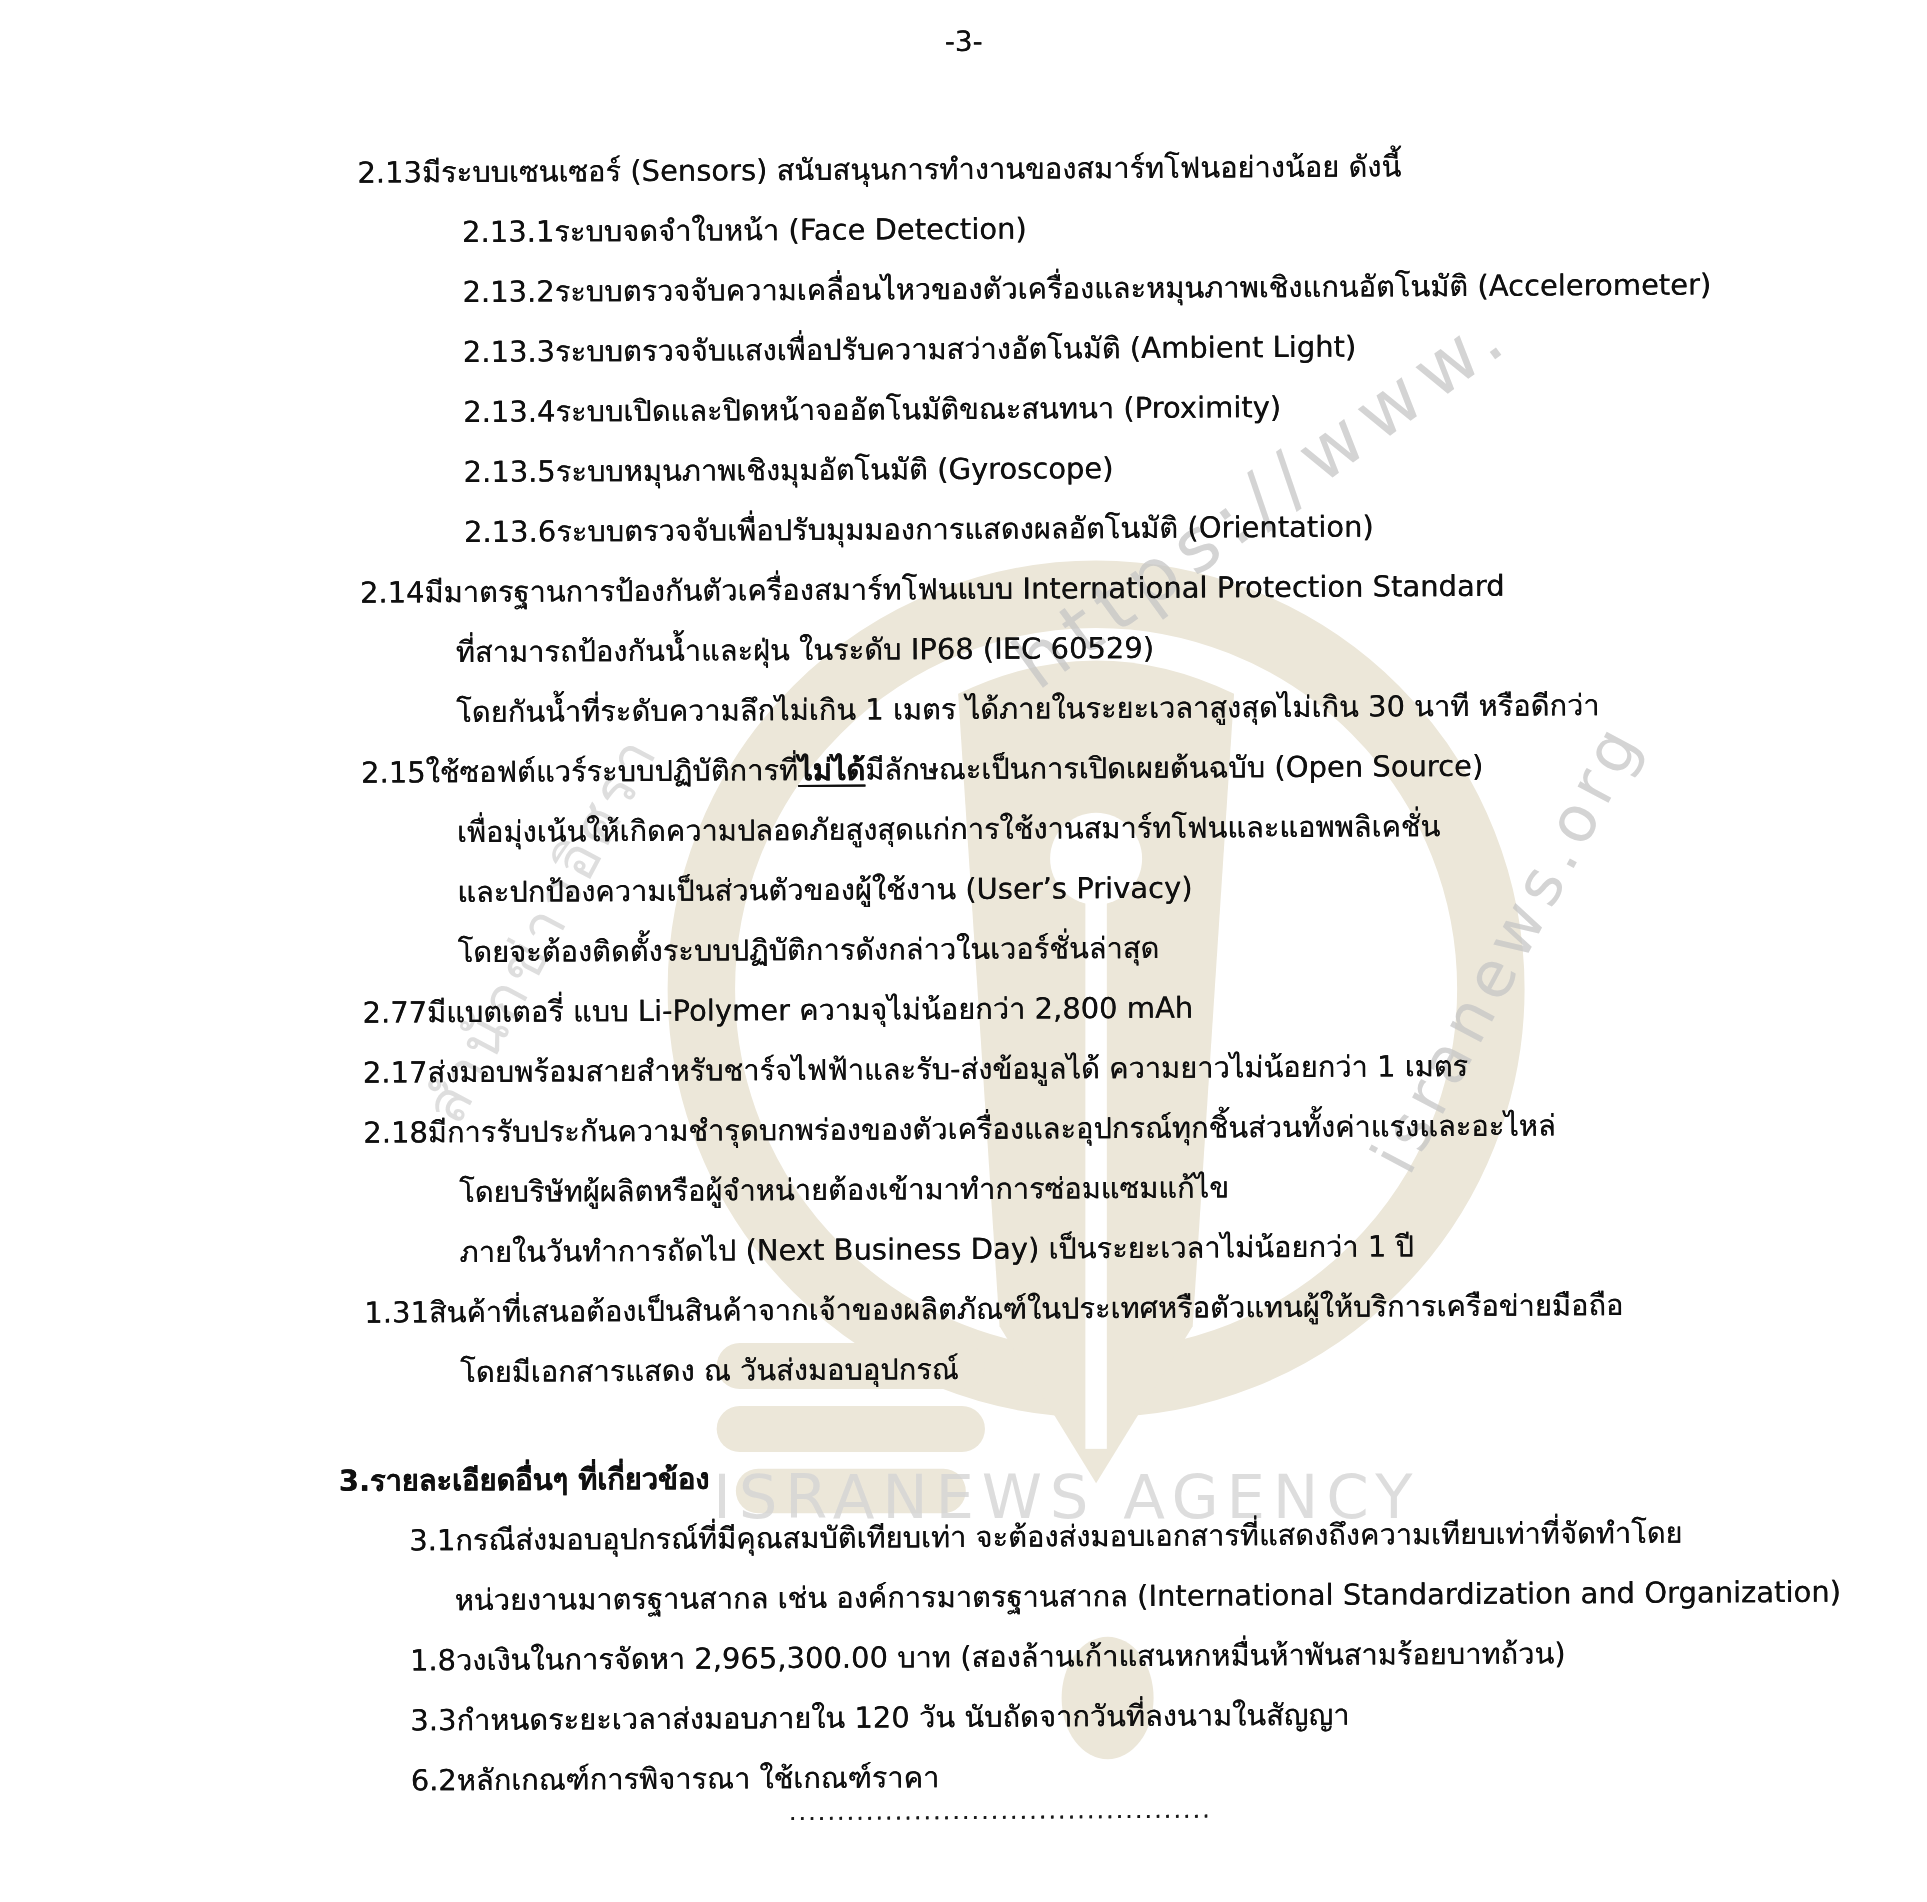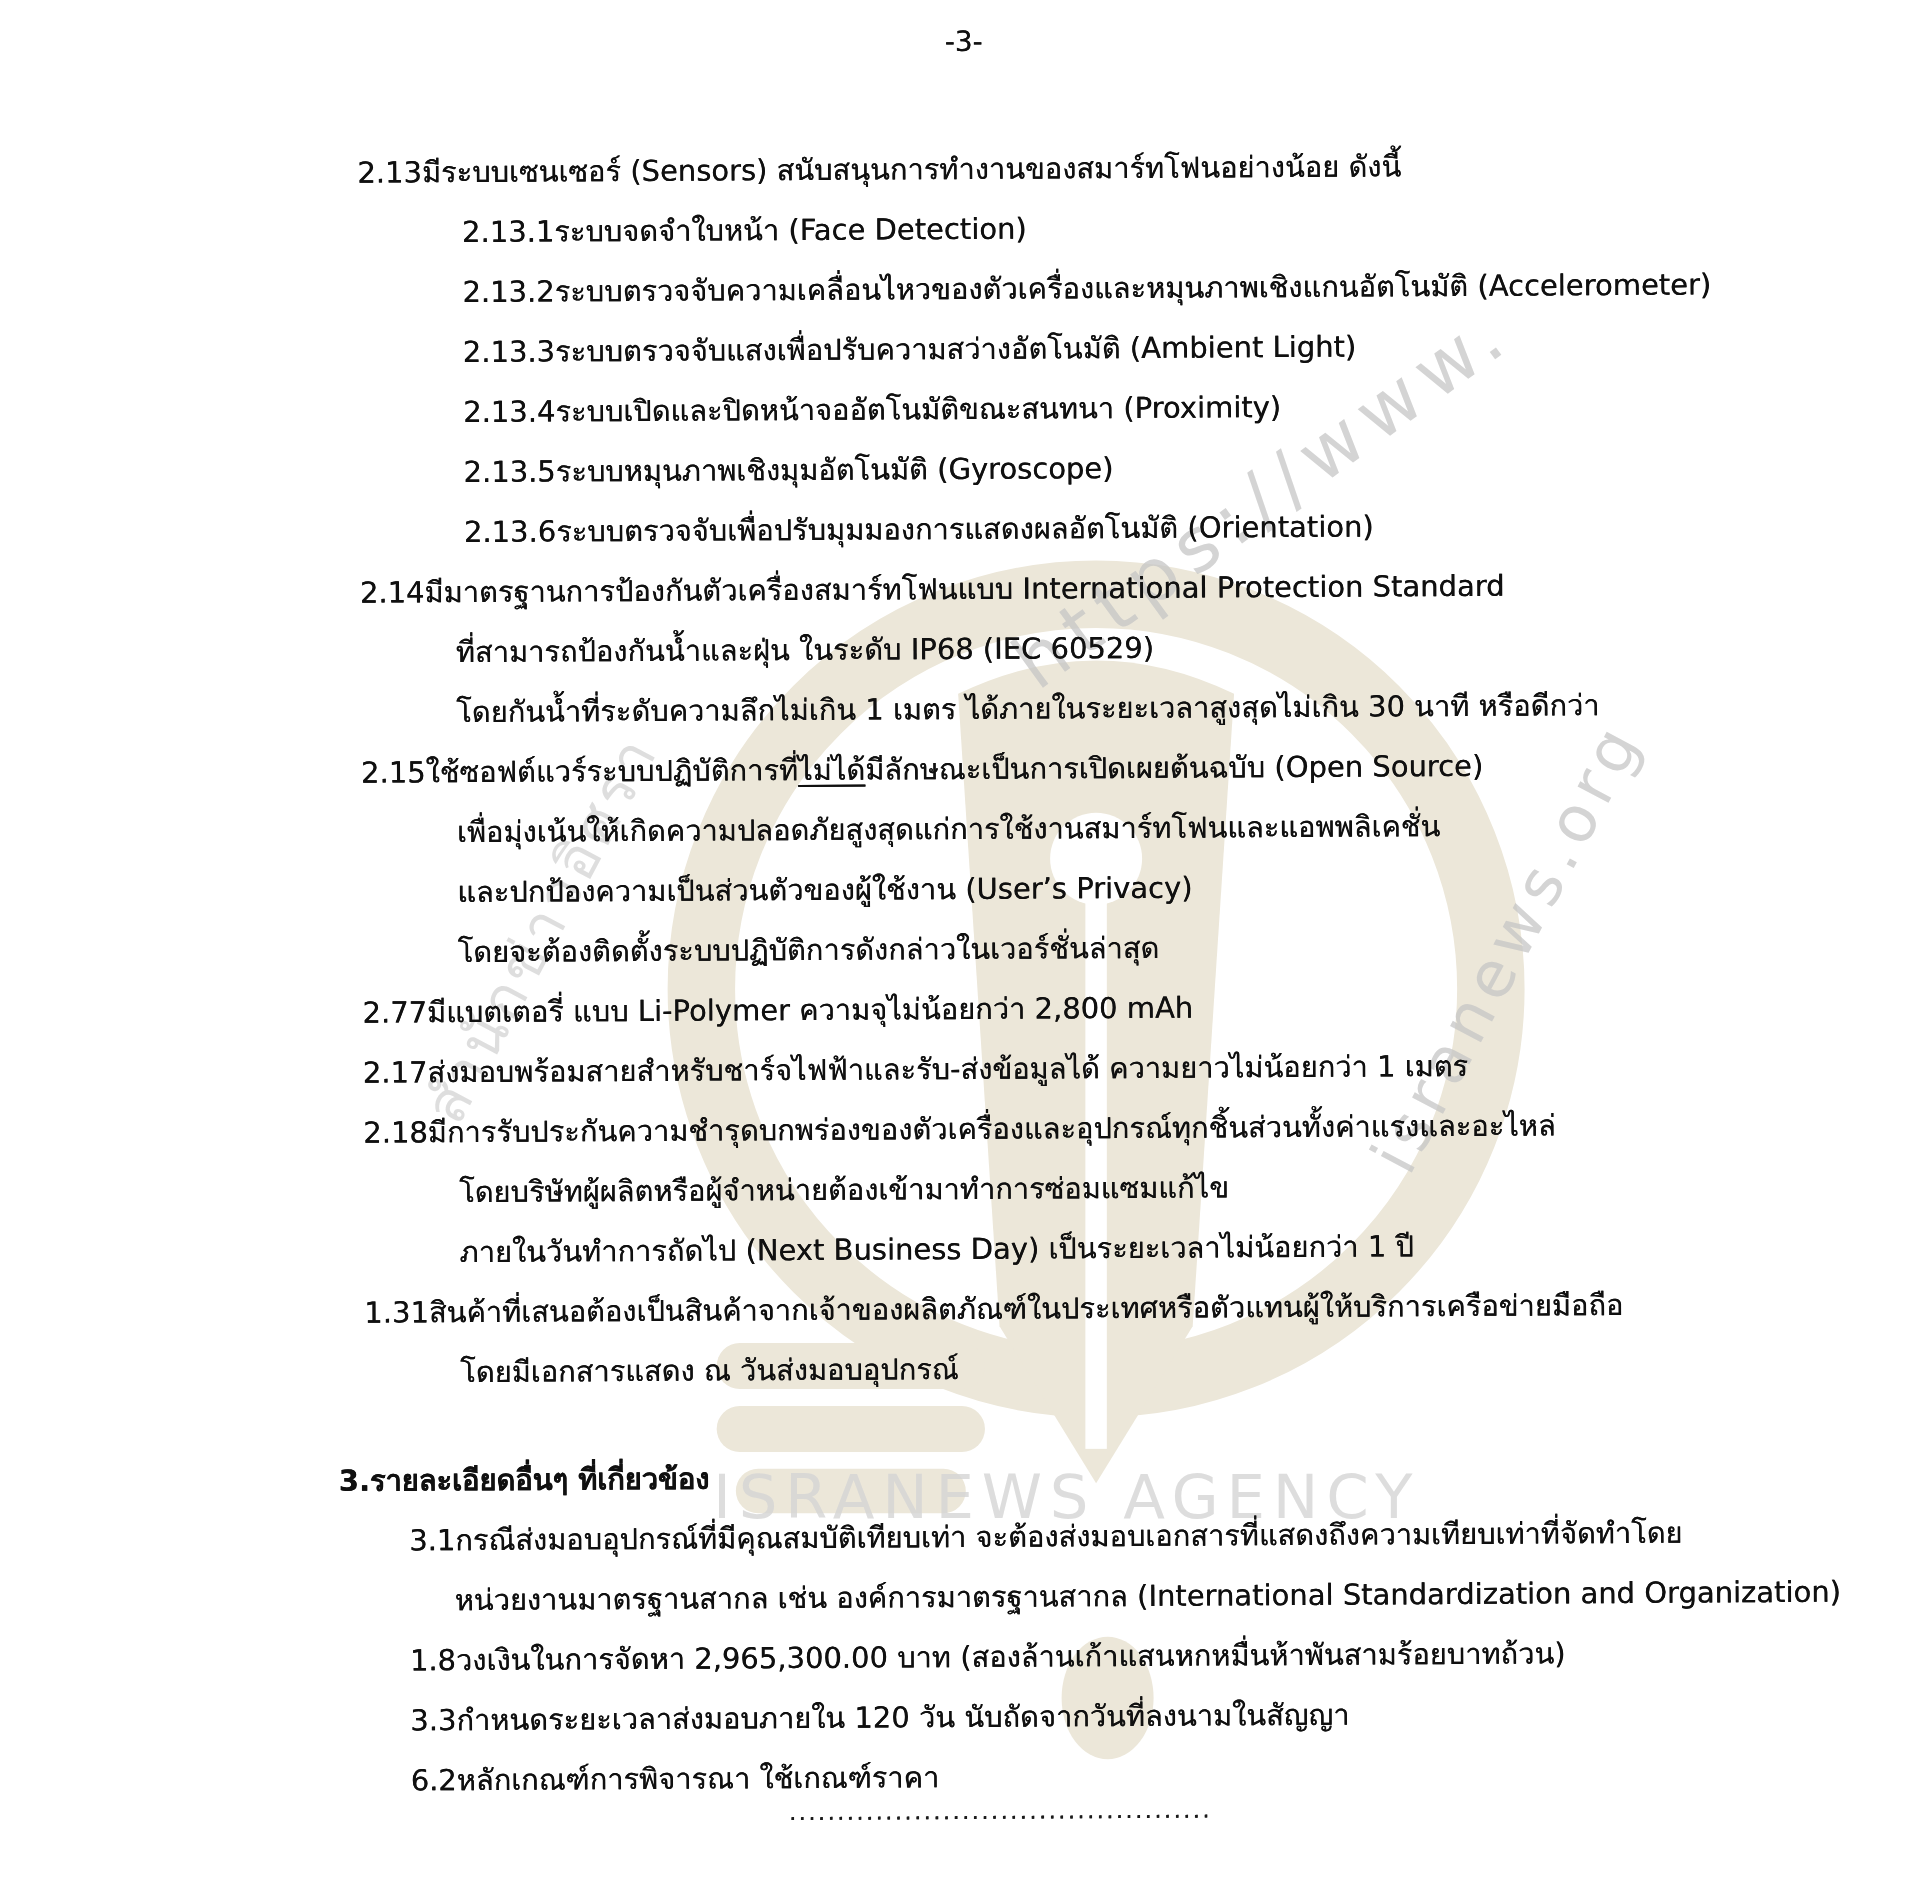--- a/index.html
+++ b/index.html
@@ -33,21 +33,21 @@
   .rows{margin-top:58px;}
   .row{display:flex;align-items:flex-end;height:60px;white-space:nowrap;}
   .num{flex:0 0 auto;text-align:right;}
   .txt{flex:0 0 auto;white-space:nowrap;}
   .lv1{padding-left:349px;}  .lv1 .num{width:72px;}
   .lv2{padding-left:433px;}  .lv2 .num{width:120px;}
   .cont1{padding-left:452px;}
   .s3{padding-left:320px;margin-top:48px;font-weight:700;} .s3 .num{width:41px;}
   .lv3{padding-left:366px;}  .lv3 .num{width:80px;}
   .cont3{padding-left:445px;}
-  .bu{font-weight:400;text-decoration:underline;text-decoration-thickness:2.3px;text-underline-offset:4.6px;}
+  .bu{font-weight:700;text-decoration:underline;text-decoration-thickness:2.3px;text-underline-offset:4.6px;}
   .dots-row{margin-top:7.7px;height:38px;padding-left:778px;
             font-size:23px;letter-spacing:2.3px;color:#1a1a1a;}
 </style>
 </head>
 <body>
 
 <div class="page">
 
   <svg class="wm-svg" viewBox="0 0 2514 2481" aria-hidden="true">
     <circle cx="1430" cy="1290" r="515" fill="none" stroke="#ece7d9" stroke-width="88"></circle>

